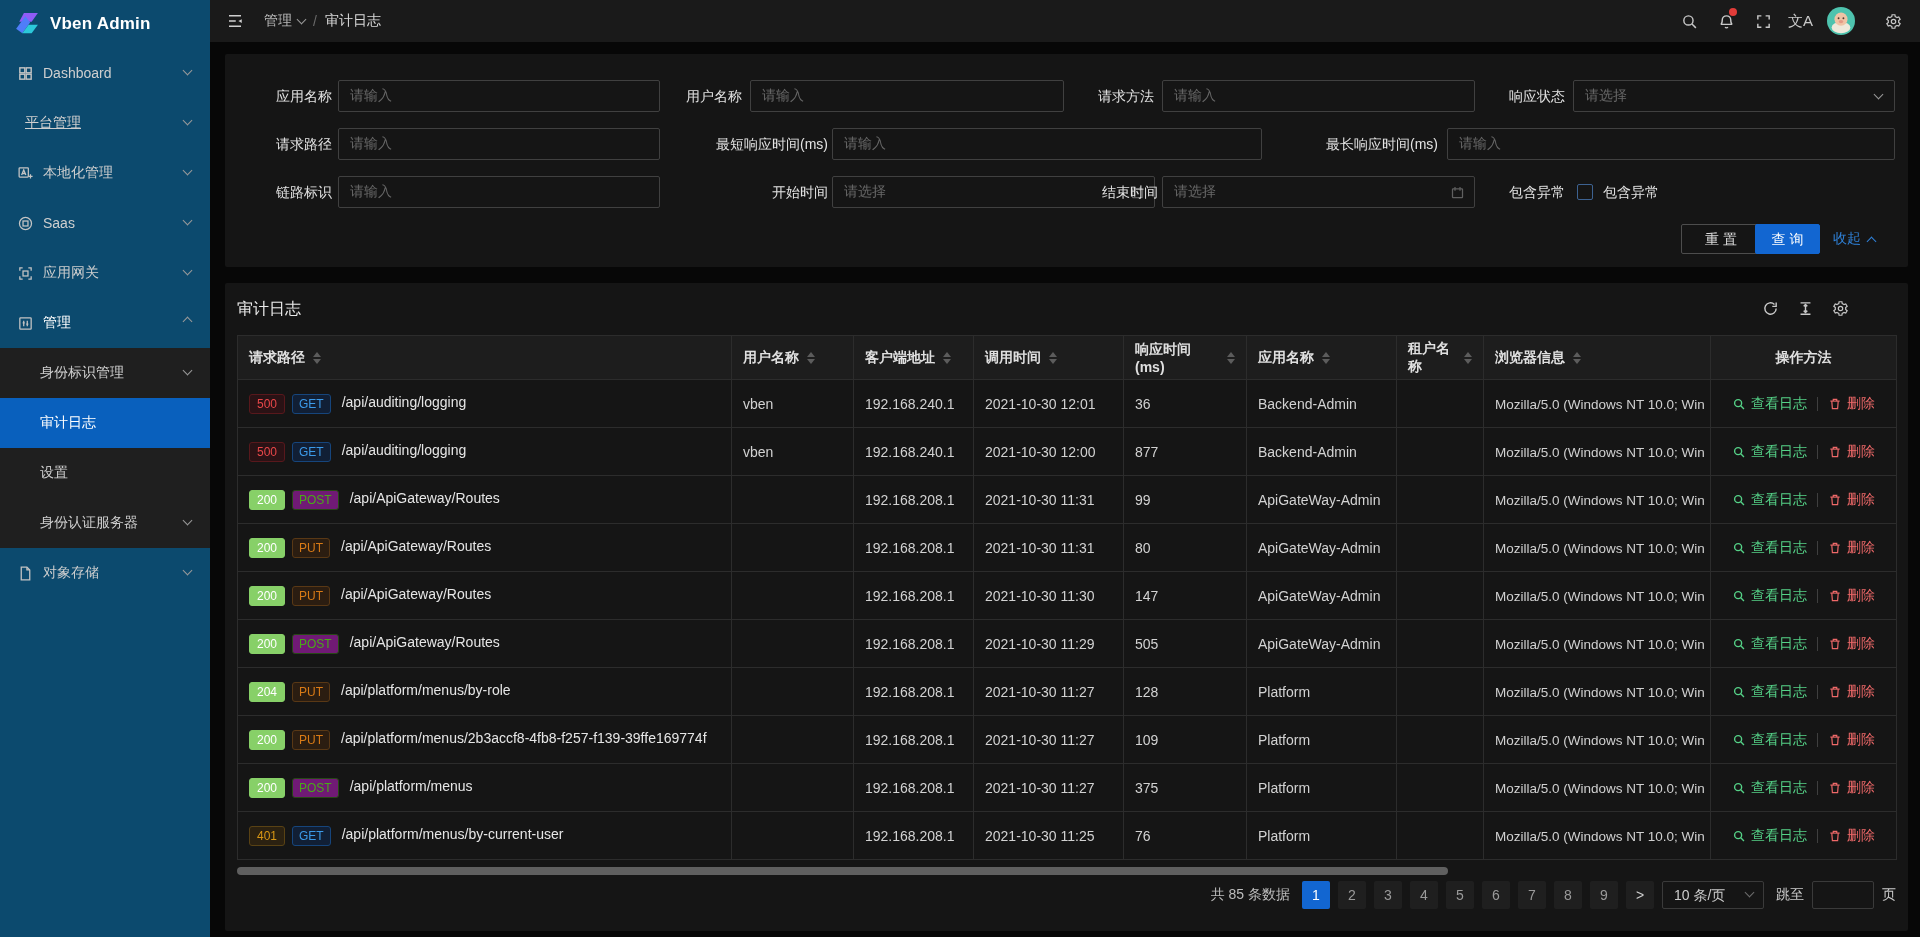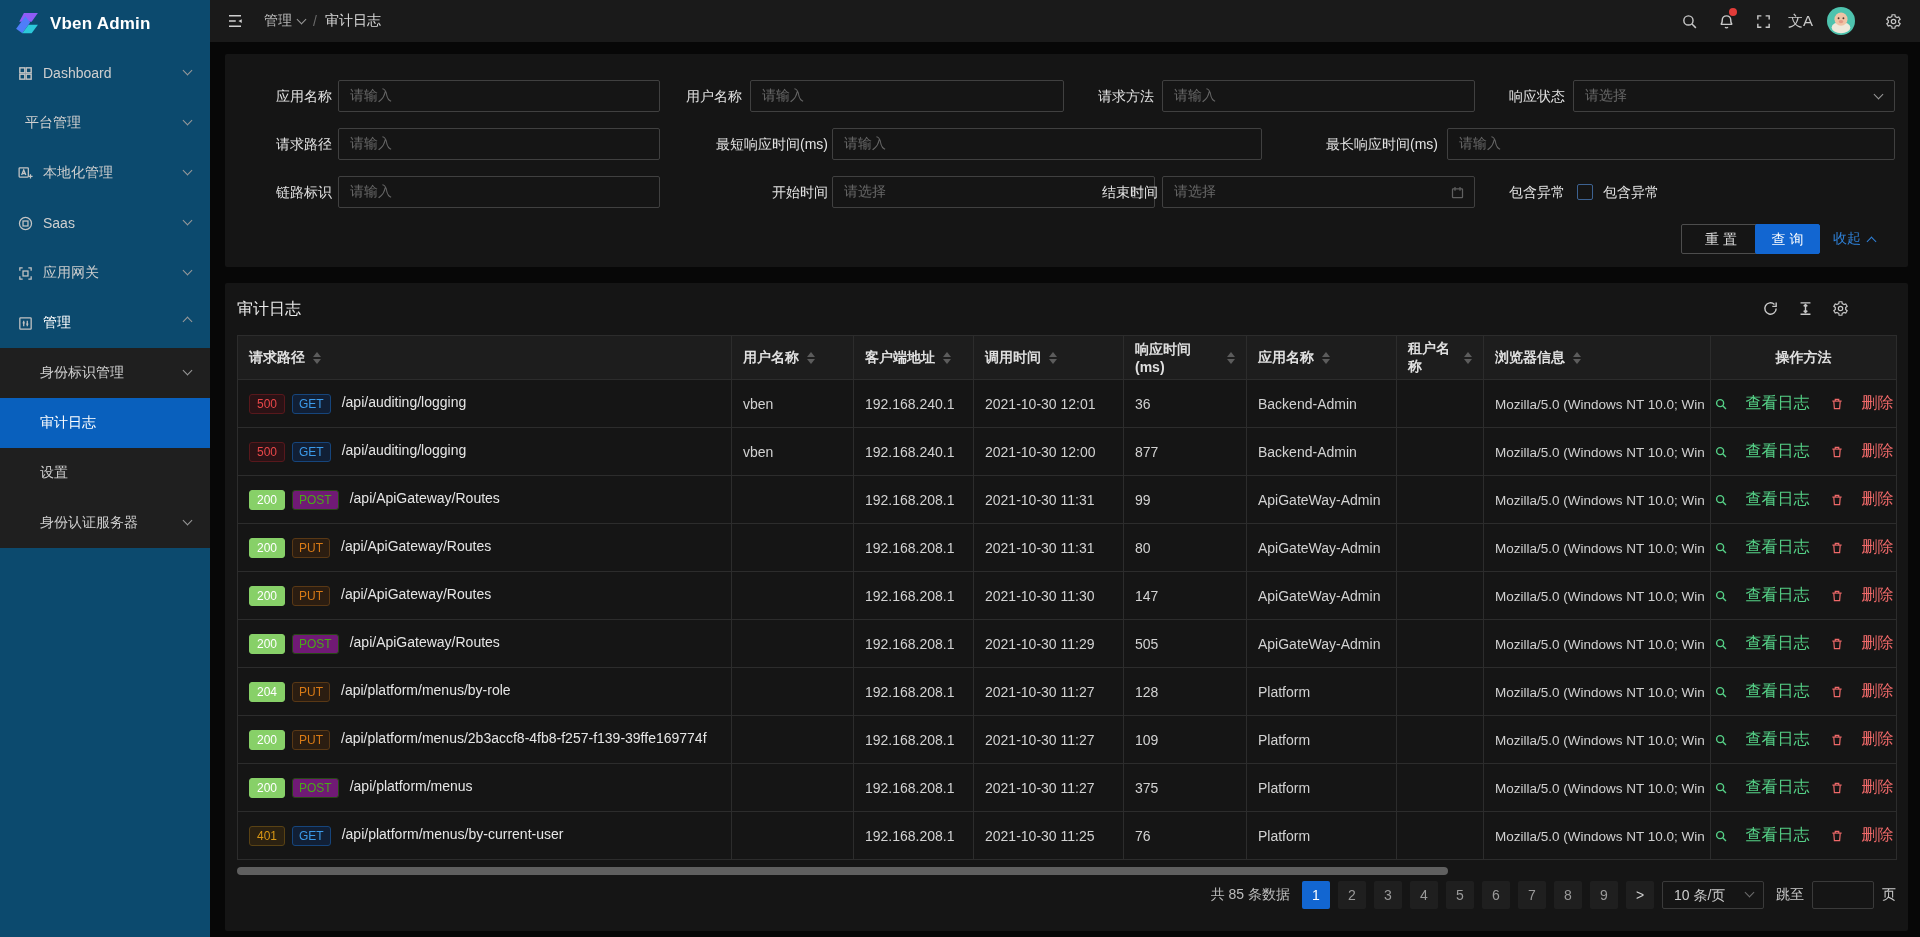--- a/index.html
+++ b/index.html
@@ -6,21 +6,21 @@
   html,body { width:1920px; height:937px; overflow:hidden; }
   body { background:#070707; font-family:"Liberation Sans","DejaVu Sans",sans-serif; color:#d0d0d0; position:relative; font-size:14px; }
 
   
   .sidebar { position:absolute; left:0; top:0; width:210px; height:937px; background:#0c4a6e; z-index:5; }
   .logo-row { height:48px; display:flex; align-items:center; padding-left:13px; gap:9px; }
   .logo-text { color:#ffffff; font-size:17px; font-weight:bold; letter-spacing:.2px; }
   .menu-item { height:50px; display:flex; align-items:center; padding:0 16px 0 17px; position:relative; font-size:14px; color:#cfcfcf; cursor:pointer; }
   .menu-item .mi-icon { width:17px; height:17px; margin-right:9px; display:flex; color:#c4c4c4; flex:none; }
   .menu-item .mi-icon svg { width:17px; height:17px; }
-  .menu-item.no-icon { padding-left:25px; }
+  .menu-item.no-icon { padding-left:25px;text-decoration:underline; }
   .menu-item.sub { padding-left:40px; }
   .menu-item.parent-open { color:#ffffff; }
   .submenu { background:#1f1f1f; }
   .menu-item.active { background:#0960bd; color:#ffffff; }
   .chev { width:7px; height:7px; border-right:1.4px solid #9a9a9a; border-bottom:1.4px solid #9a9a9a; display:inline-block; }
   .chev.down { transform:rotate(45deg); margin-top:-4px; }
   .chev.up { transform:rotate(-135deg); margin-top:4px; }
   .chev.right-pos { position:absolute; right:19px; top:50%; margin-top:-5px; }
   .chev.right-pos.down { margin-top:-6px; }
   .chev.blue { border-color:#2f81d8; }
@@ -80,21 +80,21 @@
   .clip { font-size:13.5px; color:#d0d0d0; }
   .tag { display:inline-block; height:20px; line-height:18px; border:1px solid transparent; border-radius:3px; font-size:12px; text-align:center; padding:0 6px; min-width:36px; vertical-align:middle; margin-right:7px; }
   .t-green-solid { background:#87d068; color:#ffffff; border-color:#87d068; }
   .t-red    { background:#2a1215; border-color:#58181c; color:#e84749; }
   .t-amber  { background:#2b2111; border-color:#594214; color:#d89614; }
   .t-blue   { background:#111f35; border-color:#16457c; color:#3c9ae8; }
   .t-green  { background:#701a75; border-color:#274916; color:#49aa19; }
   .t-orange { background:#2b1d11; border-color:#593815; color:#d87a16; }
   .action-cell { text-align:center; }
   .action-inner { display:flex; align-items:center; justify-content:center; gap:10px; }
-  .alink { display:inline-flex; align-items:center; gap:18px; cursor:pointer; font-size:16px; }
+  .alink { display:inline-flex; align-items:center; gap:5px; cursor:pointer; font-size:14px; }
   .alink.view { color:#55d187; }
   .alink.del { color:#ef6969; }
   .al-ic { width:14px; height:14px; }
   .adiv { width:1px; height:14px; background:#3f3f3f; }
 
   .hbar-track { margin-top:7px; height:8px; width:1659px; }
   .hbar-thumb { width:73%; height:8px; background:#5f5f5f; border-radius:4px; cursor:pointer; }
 
   
   .pg-row { margin-top:6px; display:flex; align-items:center; justify-content:flex-end; gap:8px; }
@@ -197,20 +197,30 @@
     </div>
     <div class="menu-item sub">
       <span>设置</span>
     </div>
     <div class="menu-item sub">
       <span>身份认证服务器</span>
       <i class="chev down right-pos"></i>
     </div>
   </div>
 
+  <div class="menu-item">
+    <span class="mi-icon">
+      <svg viewBox="0 0 24 24" fill="none" stroke="currentColor" stroke-width="1.8">
+          <path d="M6 3h8l4 4v14H6z"></path>
+          <path d="M14 3v4h4"></path>
+        </svg>
+    </span>
+    <span>对象存储</span>
+    <i class="chev down right-pos"></i>
+  </div>
 </div>
 
 <div class="topbar">
   <span class="fold-btn">
     <svg viewBox="0 0 24 24" width="18" height="18" fill="none" stroke="currentColor" stroke-width="2">
       <path d="M4 5h16M4 12h9M4 19h16"></path>
         <path d="M21 9.5l-4.5 2.5L21 14.5z" fill="currentColor" stroke="none"></path>
     </svg>
   </span>
   <div class="breadcrumb">

